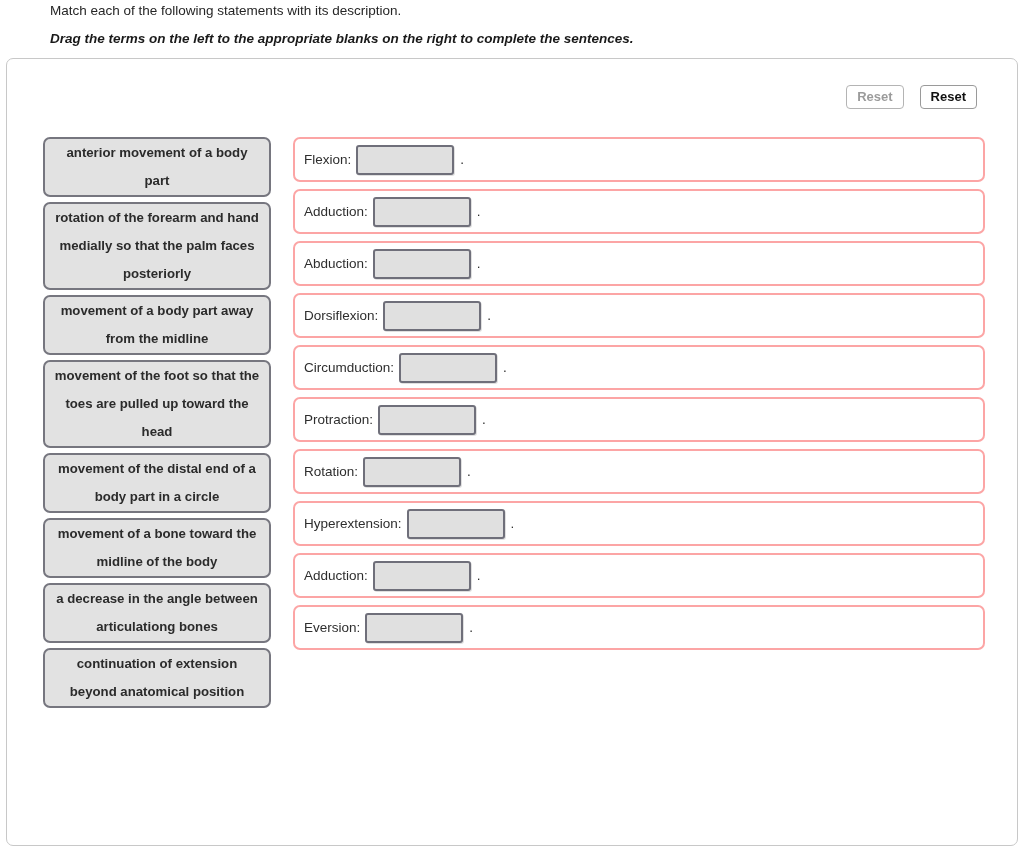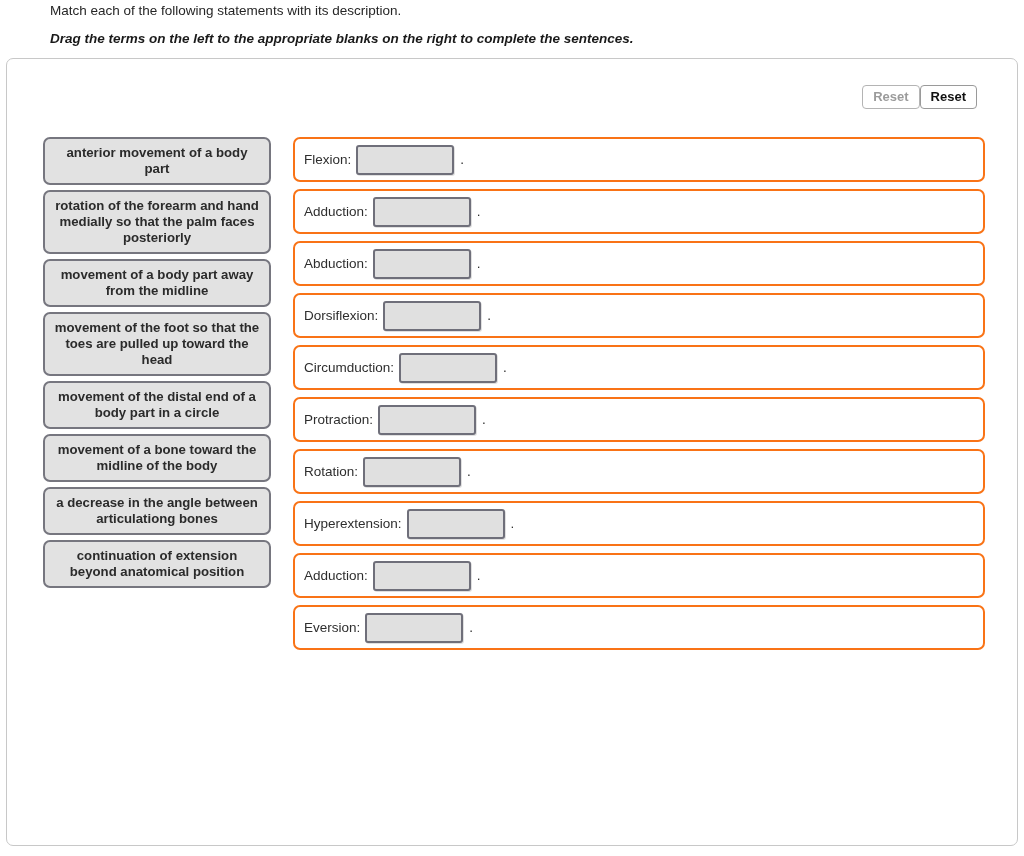--- a/index.html
+++ b/index.html
@@ -43,21 +43,21 @@
     border: 1px solid #c8c8c8;
     border-radius: 7px;
   }
 
   
   .toolbar {
     position: absolute;
     right: 40px;
     top: 26px;
     display: flex;
-    gap: 0;
+    gap: 16px;
     align-items: center;
   }
   .tool-btn {
     font-family: "Liberation Sans", sans-serif;
     font-size: 13px;
     font-weight: 700;
     padding: 3px 10px 4px 10px;
     background: #ffffff;
     border: 1px solid #9a9a9a;
     border-radius: 4px;
@@ -88,35 +88,35 @@
   
   .term-tile {
     width: 228px;
     margin-bottom: 5px;
     background: #e2e2e2;
     border: 2px solid #76767f;
     border-radius: 7px;
     color: #2b2b2b;
     font-size: 13.2px;
     font-weight: 700;
-    line-height: 16px;
+    line-height: 28px;
     text-align: center;
-    padding: 6px 8px;
+    padding: 0 8px;
     cursor: move;
     user-select: none;
   }
 
   
   .bank-row {
     position: relative;
     width: 692px;
     height: 45px;
     margin-bottom: 7px;
     background: #ffffff;
-    border: 2px solid #f97316;
+    border: 2px solid #fca5a5;
     border-radius: 7px;
     display: flex;
     align-items: center;
     padding-left: 9px;
   }
   .bank-label {
     font-size: 13.5px;
     color: #2e2e2e;
     font-weight: 400;
     white-space: nowrap;

